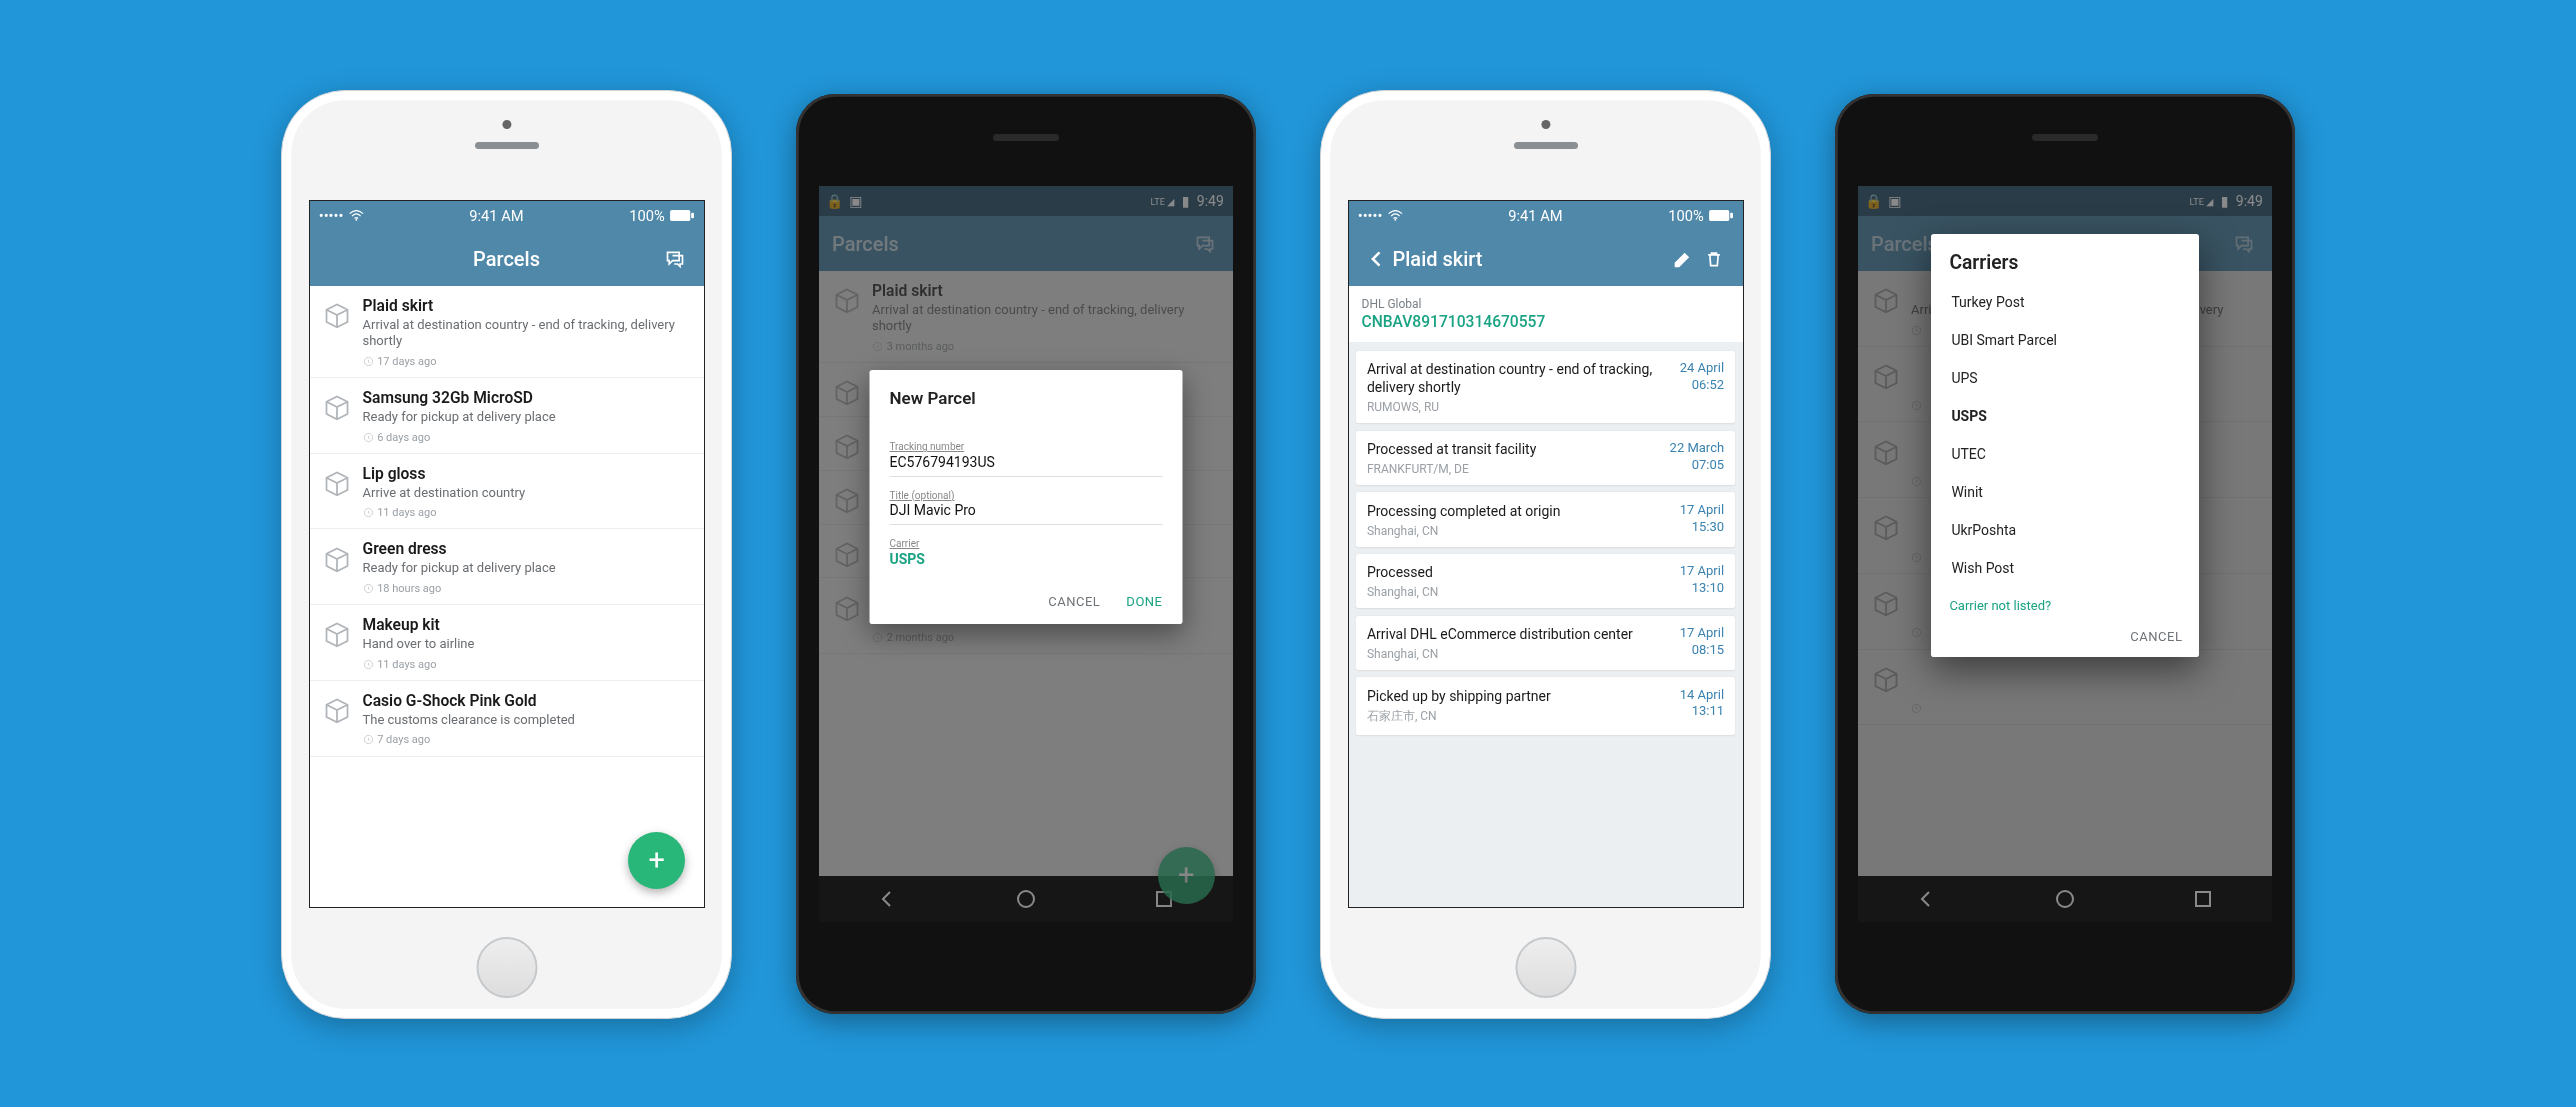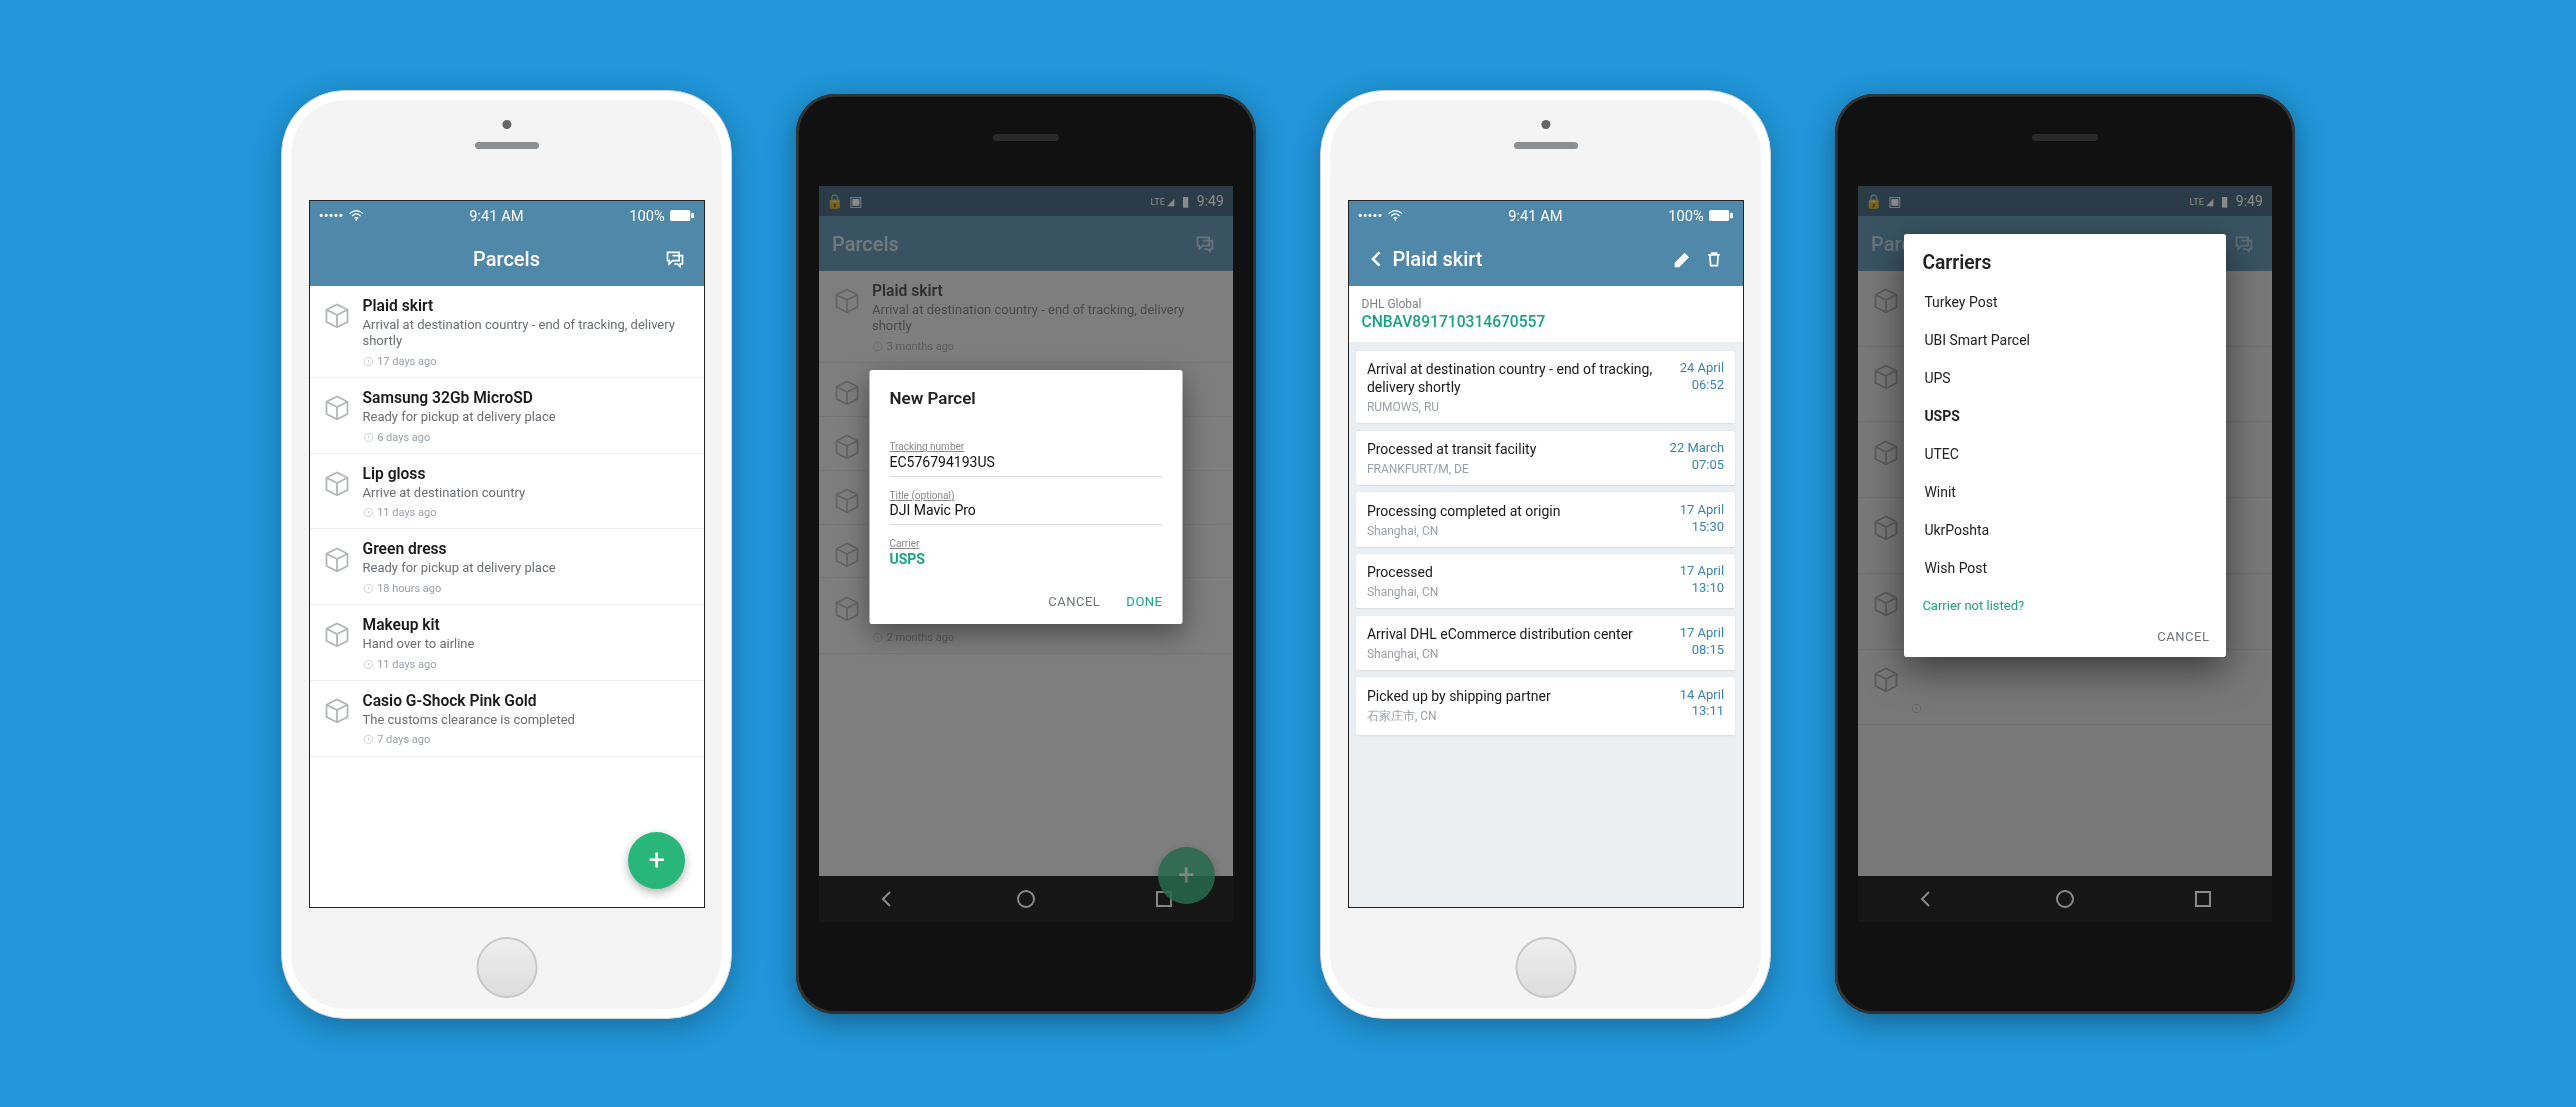--- a/index.html
+++ b/index.html
@@ -154,21 +154,21 @@
   display:flex; justify-content:space-between; gap:11px;
   box-shadow:0 0.9px 1.8px rgba(0,0,0,.08);
 }
 .ev-left .ev-status { font-size:14px; color:#1a1a1a; line-height:1.3; }
 .ev-left .ev-loc { font-size:12px; color:#9aa0a6; margin-top:3.7px; }
 .ev-right { text-align:right; color:#3a82b0; font-size:13px; line-height:1.3; white-space:nowrap; }
 
 
 .carriers-dialog {
   position:absolute; left:50%; top:48px; transform:translateX(-50%);
-  width:322px; background:#fff; border-radius:2.8px;
+  width:268px; background:#fff; border-radius:2.8px;
   box-shadow:0 13px 37px rgba(0,0,0,.5);
   display:flex; flex-direction:column;
 }
 .carriers-dialog h2 { font-size:19.3px; font-weight:600; color:#222; padding:16.6px 18.4px 9.2px; }
 .carriers-list { padding:0 7.4px; }
 .carrier-item { font-size:14px; color:#222; padding:11px 13px; cursor:pointer; }
 .carrier-item.selected { font-weight:700; }
 .carrier-link { font-size:13px; color:#19a383; padding:11px 18.4px 7.4px; cursor:pointer; }
 .carriers-actions { display:flex; justify-content:flex-end; padding:9.2px 16.6px 13px; }
 

